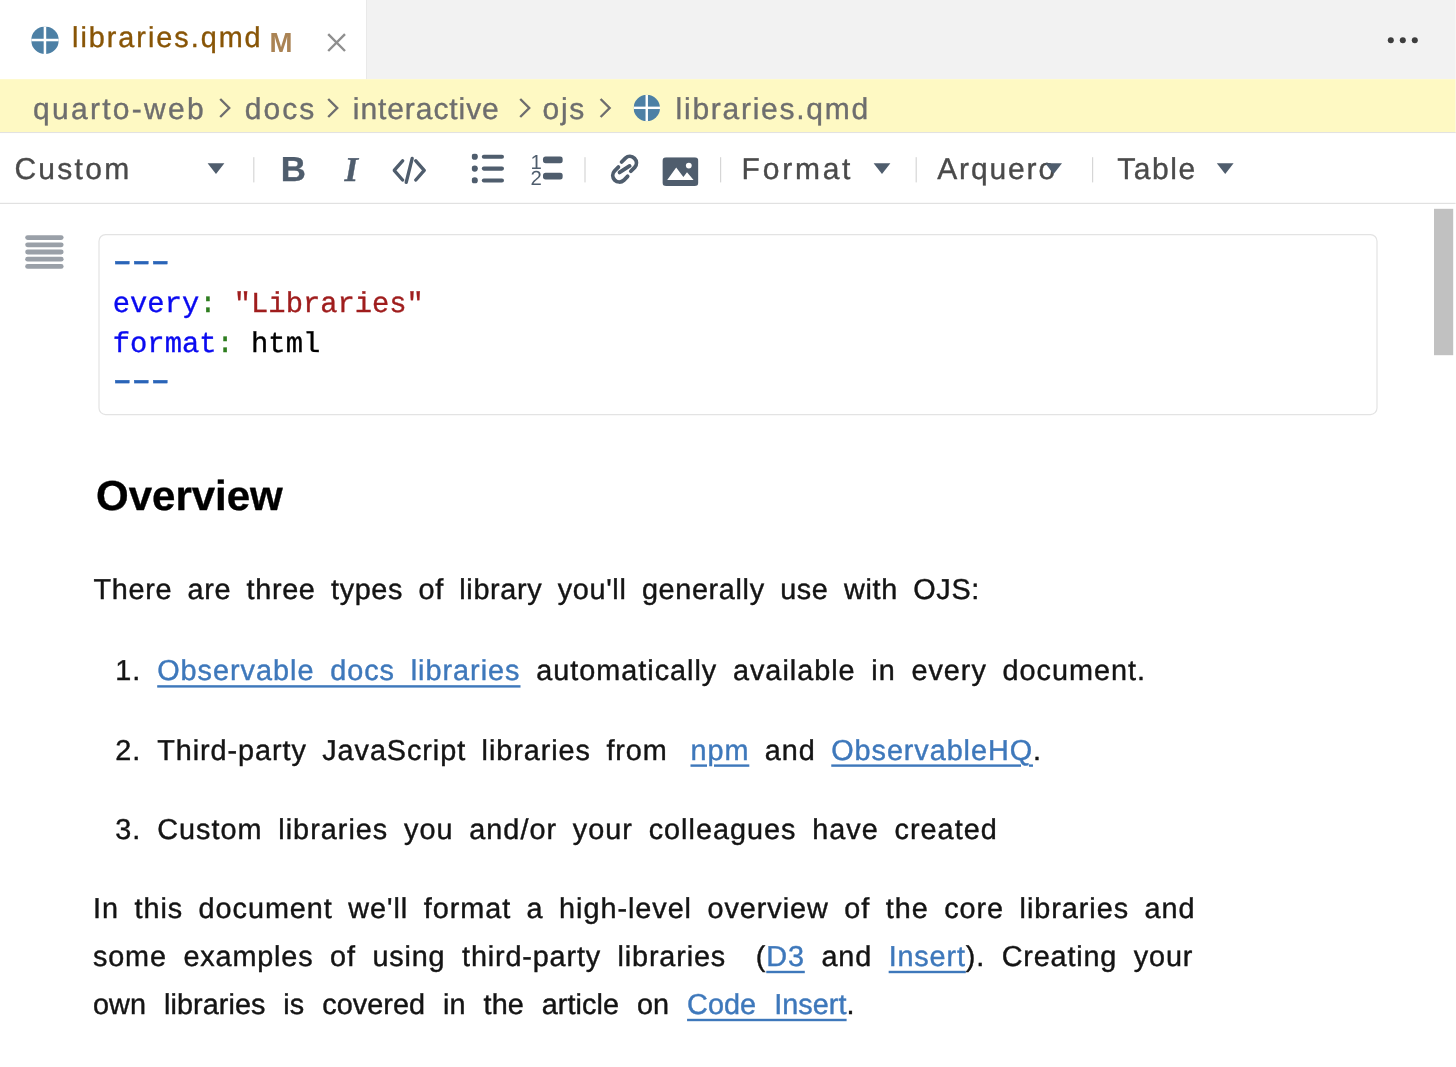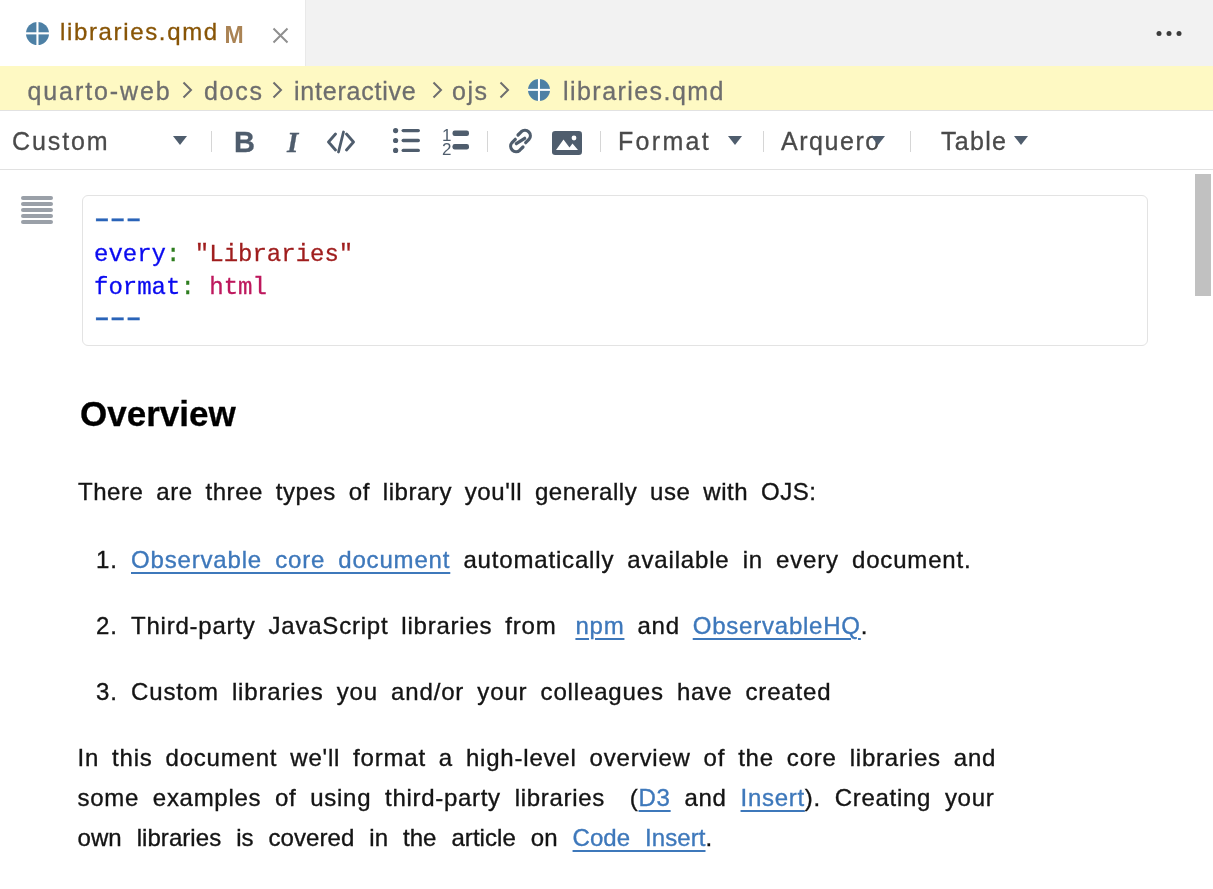--- a/index.html
+++ b/index.html
@@ -30,21 +30,21 @@
   #scrollthumb { position:absolute; left:1195px; top:174px; width:16px; height:122px; background:#c1c1c1; }
 
   #codeblock { position:absolute; -webkit-text-stroke:0.3px currentColor; left:82px; top:195px; width:1066px; height:151px;
     border:1px solid #e3e3e3; border-radius:6px; background:#fff;
     font-family:"Liberation Mono", monospace; font-size:24px; line-height:33px;
     padding:8.5px 11px; white-space:pre; }
   .yd { color:#2a64b8; font-weight:bold; display:inline-block; transform:scaleX(1.1); transform-origin:0 50%; position:relative; top:-1.5px; }
   .yk { color:#0a0af0; }
   .yc { color:#2e7d1f; }
   .ys { color:#9f1d1d; }
-  .yv { color:#be185d; }
+  .yv { color:#000000; }
 
   #handle { position:absolute; left:21px; top:196px; }
   #handle div { width:32px; height:3.8px; border-radius:2px; background:#9aa0a8; margin-bottom:2.3px; }
 
   .bt { position:absolute; color:#141414; -webkit-text-stroke:0.35px currentColor; font-size:24px; line-height:40px; letter-spacing:0.8px; word-spacing:5px; white-space:pre; }
   .bt a { color:#3e78bb; text-decoration:underline; text-underline-offset:3.5px; text-decoration-thickness:1.5px; }
   h1 { position:absolute; left:80px; top:390px; font-size:35px; line-height:48px; letter-spacing:0px; font-weight:bold; color:#000; -webkit-text-stroke:0.3px #000; }
 </style>
 </head>
 <body>
@@ -136,40 +136,40 @@
     <path d="M4 19 L11.5 8.5 L17.5 16.5 L20.5 12.5 L26 19 Z" fill="#fff"></path>
     <circle cx="22" cy="7" r="2.4" fill="#fff"></circle>
   </svg>
   <div class="tbsep" style="left:600px;"></div>
   <div class="tbtext" style="left:618px; letter-spacing:2.3px;">Format</div>
   <div class="caret" style="left:728px;"></div>
   <div class="tbsep" style="left:763px;"></div>
   <div class="tbtext" style="left:781px; letter-spacing:1.55px;">Arquero</div>
   <div class="caret" style="left:871px;"></div>
   <div class="tbsep" style="left:910px;"></div>
-  <div class="tbtext" style="left:931px; letter-spacing:1.3px;margin-left:10px;">Table</div>
+  <div class="tbtext" style="left:931px; letter-spacing:1.3px;">Table</div>
   <div class="caret" style="left:1014px;"></div>
 </div>
 
 <div id="scrollthumb"></div>
 <div id="handle">
     <div></div>
     <div></div>
     <div></div>
     <div></div>
     <div></div>
   </div>
 <div id="codeblock"><span class="yd">–––</span>
 <span class="yk">every</span><span class="yc">:</span> <span class="ys">"Libraries"</span>
 <span class="yk">format</span><span class="yc">:</span> <span class="yv">html</span>
 <span class="yd">–––</span></div>
 
 <h1>Overview</h1>
 <div class="bt" style="left:78px; top:472px; letter-spacing:0.55px; word-spacing:5.64px;">There are three types of library you'll generally use with OJS:</div>
 <div class="bt" style="left:96px; top:540px;">1.</div>
-<div class="bt" style="left:131px; top:540px; letter-spacing:0.83px; word-spacing:5.6px;"><a>Observable core document</a> automatically available in every document.</div>
+<div class="bt" style="left:131px; top:540px; letter-spacing:0.83px; word-spacing:5.6px;"><a>Observable docs libraries</a> automatically available in every document.</div>
 <div class="bt" style="left:96px; top:606px;">2.</div>
 <div class="bt" style="left:131px; top:606px; letter-spacing:0.78px; word-spacing:5.5px;">Third-party JavaScript libraries from <a style="padding-left:12px; margin-left:-6px;">npm</a> and <a>ObservableHQ</a>.</div>
 <div class="bt" style="left:96px; top:672px;">3.</div>
 <div class="bt" style="left:131px; top:672px; letter-spacing:0.85px; word-spacing:5.6px;">Custom libraries you and/or your colleagues have created</div>
 <div class="bt" style="left:77.5px; top:737.5px; letter-spacing:0.80px; word-spacing:5.46px;">In this document we'll format a high-level overview of the core libraries and</div>
 <div class="bt" style="left:77.5px; top:777.5px; letter-spacing:0.7px; word-spacing:6.5px;">some examples of using third-party libraries <span style="padding-left:11px;">(</span><a>D3</a> and <a>Insert</a>). Creating your</div>
 <div class="bt" style="left:77.5px; top:817.5px; letter-spacing:0.06px; word-spacing:8.2px;">own libraries is covered in the article on <a>Code Insert</a>.</div>
 
 </body></html>

